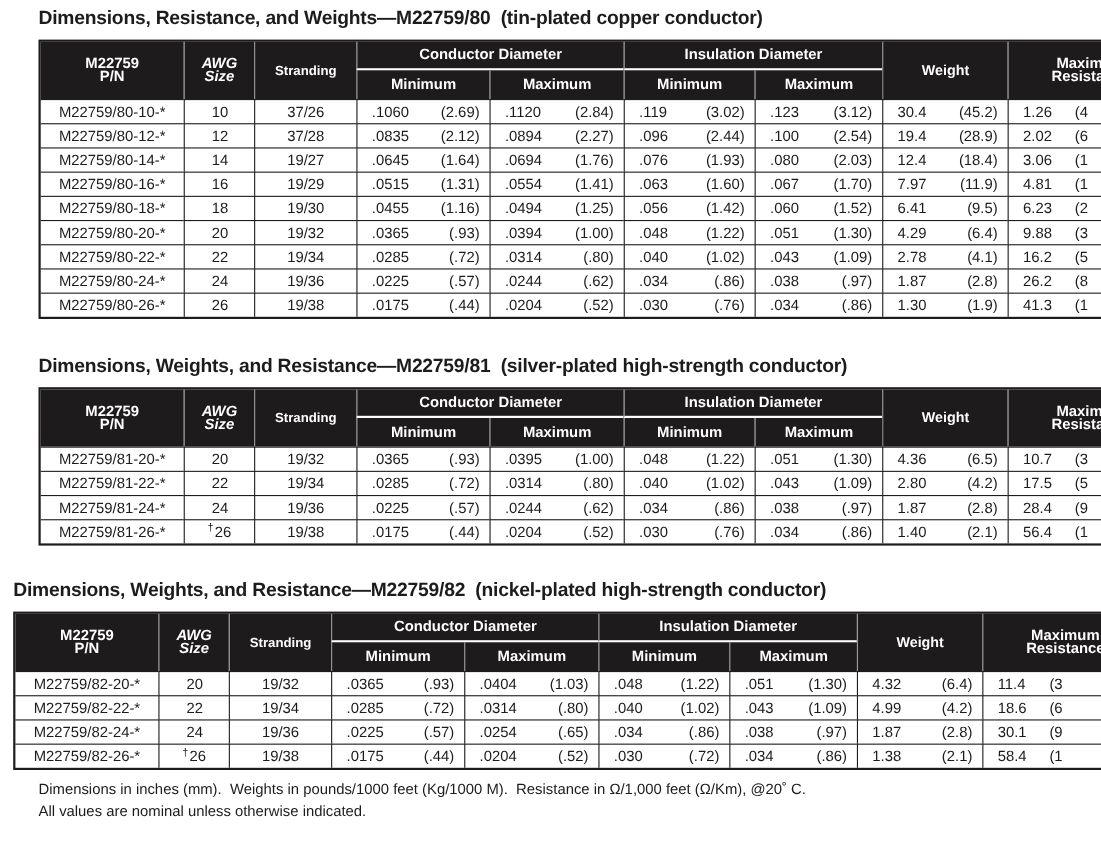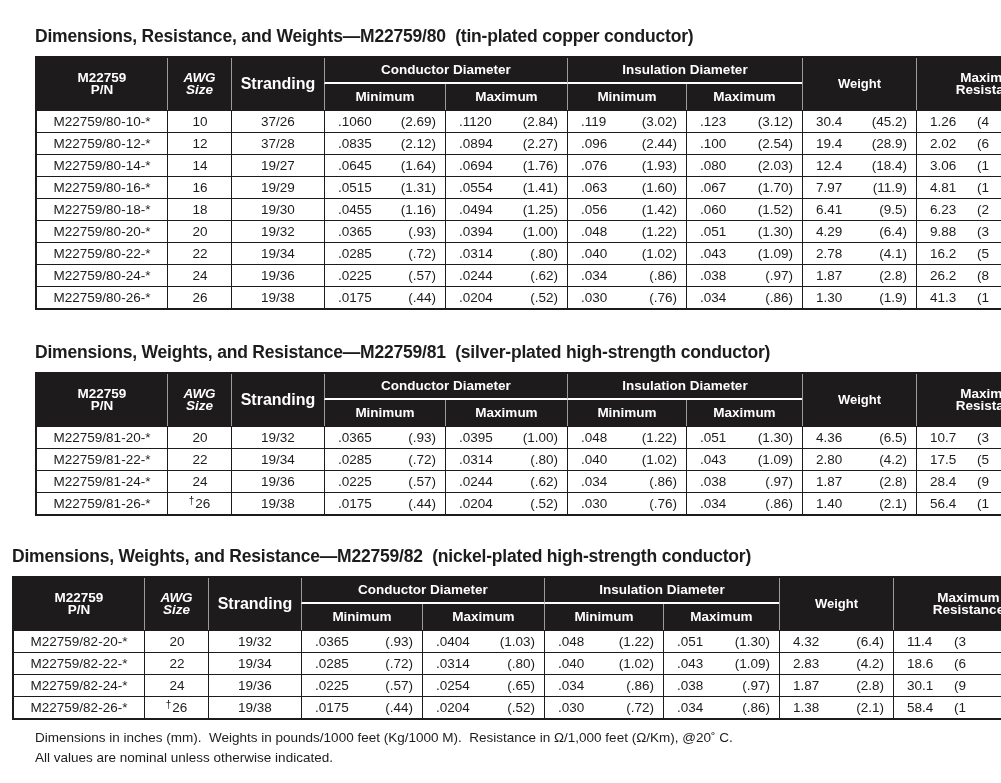--- a/index.html
+++ b/index.html
@@ -4,21 +4,21 @@
 <style>
   :root{
     --bk:#1d1b1c;
     --hdiv:#9b9b9b;
   }
   html,body{margin:0;padding:0;}
   body{
     width:1001px;height:783px;overflow:hidden;background:#ffffff;
     font-family:"Liberation Sans",sans-serif;color:var(--bk);
   }
-  .content{padding-top:24px;}
+  .content{padding-top:4px;}
   .sec{margin-left:35px;}
   .sec-0{margin-top:0;}
   .sec-1{margin-top:30px;}
   .sec-2{margin-top:28px;margin-left:12px;}
   .title{
     font-size:17.5px;font-weight:bold;letter-spacing:-0.2px;
     margin:0 0 8px 0;line-height:24px;color:var(--bk);
   }
   .tbl{
     display:grid;
@@ -30,21 +30,21 @@
   }
   
   .h{
     background:var(--bk);color:#fff;font-weight:bold;
     display:flex;flex-direction:column;justify-content:center;align-items:center;
     font-size:13.5px;line-height:12.5px;box-sizing:border-box;
   }
   .h span{display:block;}
   .h-pn{grid-area:1/1/3/2;}
   .h-awg{grid-area:1/2/3/3;border-left:1px solid var(--hdiv);font-style:italic;}
-  .h-str{grid-area:1/3/3/4;border-left:1px solid var(--hdiv);font-size:16px;}
+  .h-str{grid-area:1/3/3/4;border-left:1px solid var(--hdiv);font-size:12px;}
   .h-cond{grid-area:1/4/2/6;border-left:1px solid var(--hdiv);border-bottom:2px solid #fff;}
   .h-ins{grid-area:1/6/2/8;border-left:1px solid var(--hdiv);border-bottom:2px solid #fff;}
   .h-wt{grid-area:1/8/3/9;border-left:1px solid var(--hdiv);font-size:13px;}
   .h-res{grid-area:1/9/3/10;border-left:1px solid var(--hdiv);}
   .h-sub1{grid-area:2/4/3/5;border-left:1px solid var(--hdiv);}
   .h-sub2{grid-area:2/5/3/6;border-left:1px solid var(--hdiv);}
   .h-sub3{grid-area:2/6/3/7;border-left:1px solid var(--hdiv);}
   .h-sub4{grid-area:2/7/3/8;border-left:1px solid var(--hdiv);}
   
   .c{
@@ -686,21 +686,21 @@
           </div>
           <div class="c pair bl">
             <span class="a">.040</span>
             <span class="b">(1.02)</span>
           </div>
           <div class="c pair bl">
             <span class="a">.043</span>
             <span class="b">(1.09)</span>
           </div>
           <div class="c pair bl">
-            <span class="a">2.83</span>
+            <span class="a">4.99</span>
             <span class="b">(4.2)</span>
           </div>
           <div class="c pair res bl">
             <span class="a">18.6</span>
             <span class="b">(6</span>
           </div>
           <div class="c center">
             <span>M22759/82-24-*</span>
           </div>
           <div class="c center bl">

